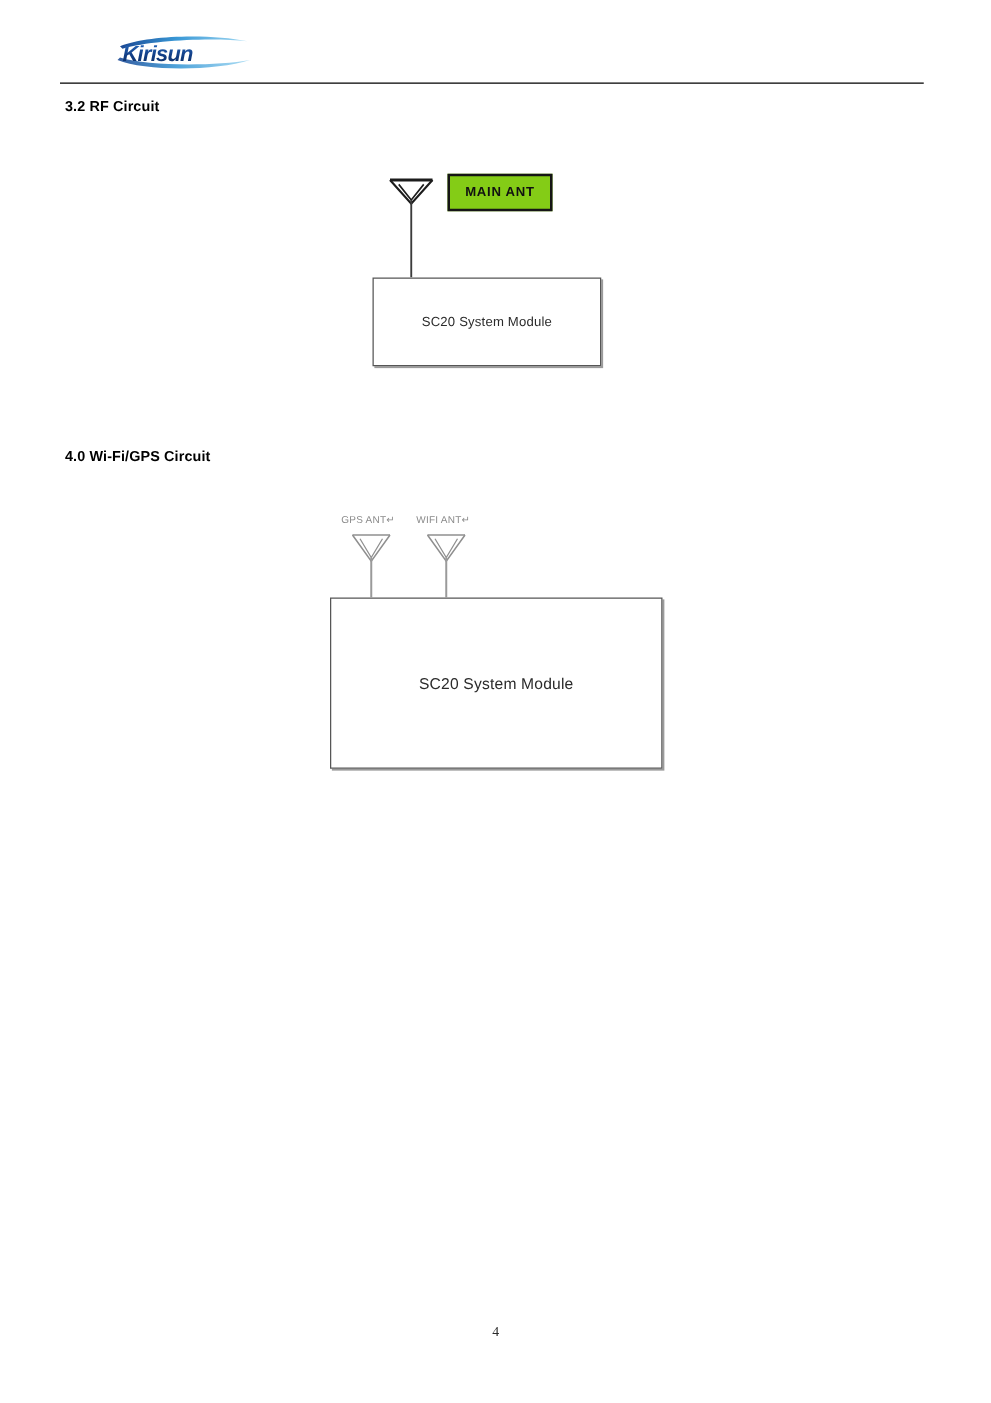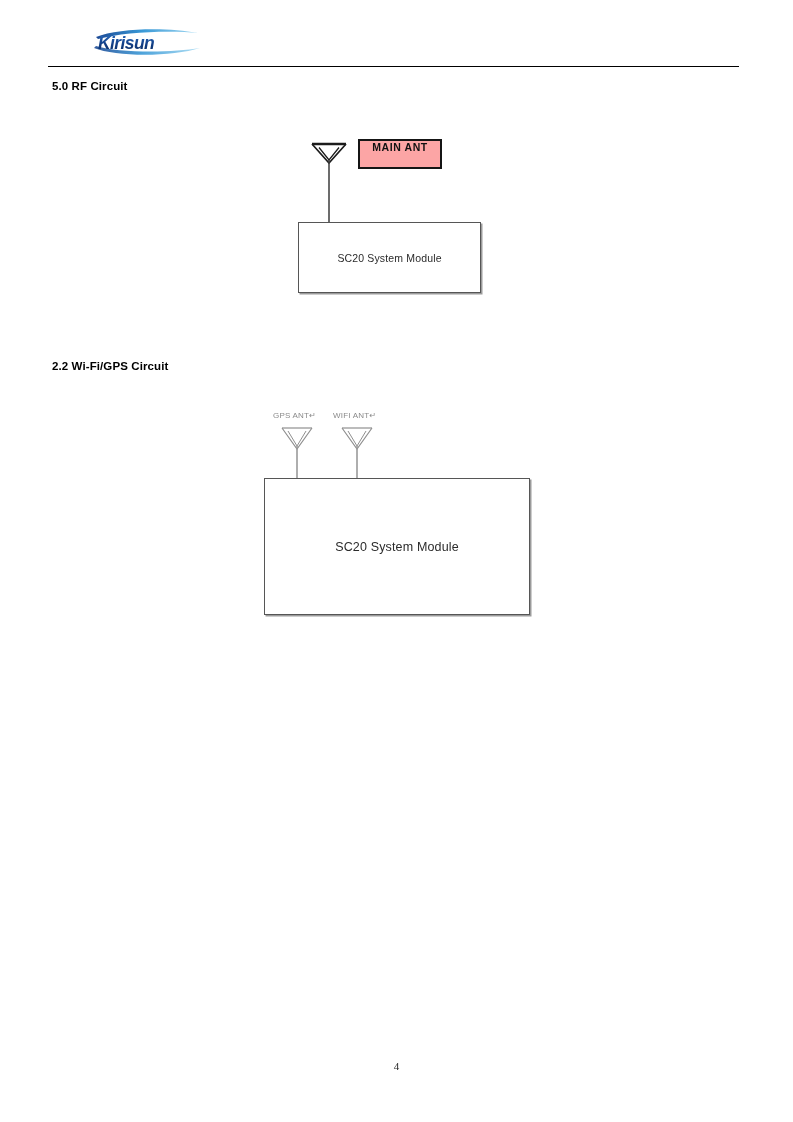--- a/index.html
+++ b/index.html
@@ -76,24 +76,24 @@
 
   .fig-svg { display:block; width:100%; height:100%; overflow: visible; }
 
   .ant-box {
     position: absolute;
     left: 68px;
     top: 9px;
     width: 84px;
     height: 30px;
     border: 2.2px solid #151515;
-    background: #fca5a5;
+    background: #84cc16;
     box-sizing: border-box;
     display: flex;
-    align-items: flex-start;
+    align-items: center;
     justify-content: center;
   }
   .ant-box-label {
     font-family: "Liberation Sans", sans-serif;
     font-size: 10.5px;
     font-weight: bold;
     color: #111111;
     letter-spacing: 0.6px;
     white-space: nowrap;
   }
@@ -179,21 +179,21 @@
         <path d="M2 22 C 24 31, 80 31, 108 22 C 80 27, 26 27, 4 20 Z" fill="url(#swooshGrad)" opacity="0.85"></path>
 
         <text x="6" y="23" font-family="'Liberation Sans', sans-serif" font-size="17.5" font-weight="bold" font-style="italic" letter-spacing="-0.6" fill="url(#textGrad)">Kirisun</text>
       </svg>
     </div>
 
   </div>
 
   <div class="header-rule"></div>
 
-  <div class="section-heading" id="heading-rf">5.0 RF Circuit</div>
+  <div class="section-heading" id="heading-rf">3.2 RF Circuit</div>
 
   <div class="figure" id="figure-rf">
 
     <svg class="fig-svg" viewBox="0 0 210 175">
 
       <g stroke="#1c1c1c" fill="none">
         <line x1="22" y1="14" x2="56" y2="14" stroke-width="2.4"></line>
         <polyline points="22,14 39,33 56,14" stroke-width="1.7"></polyline>
         <polyline points="29,17.5 39,30 49,17.5" stroke-width="1.3"></polyline>
       </g>
@@ -203,21 +203,21 @@
 
     <div class="ant-box">
       <span class="ant-box-label">MAIN ANT</span>
     </div>
 
     <div class="module-box" id="module-box-rf">
       <span class="module-label">SC20 System Module</span>
     </div>
   </div>
 
-  <div class="section-heading" id="heading-wifi">2.2 Wi-Fi/GPS Circuit</div>
+  <div class="section-heading" id="heading-wifi">4.0 Wi-Fi/GPS Circuit</div>
 
   <div class="figure" id="figure-wifi">
 
     <svg class="fig-svg" viewBox="0 0 290 215">
 
       <g stroke="#8f8f8f" fill="none">
         <line x1="27" y1="23" x2="57" y2="23" stroke-width="1.2"></line>
         <polyline points="27,23 42,44 57,23" stroke-width="1.2"></polyline>
         <polyline points="33,26 42,41 51,26" stroke-width="1"></polyline>
         <line x1="42" y1="41" x2="42" y2="73" stroke="#9a9a9a" stroke-width="1.6"></line>

